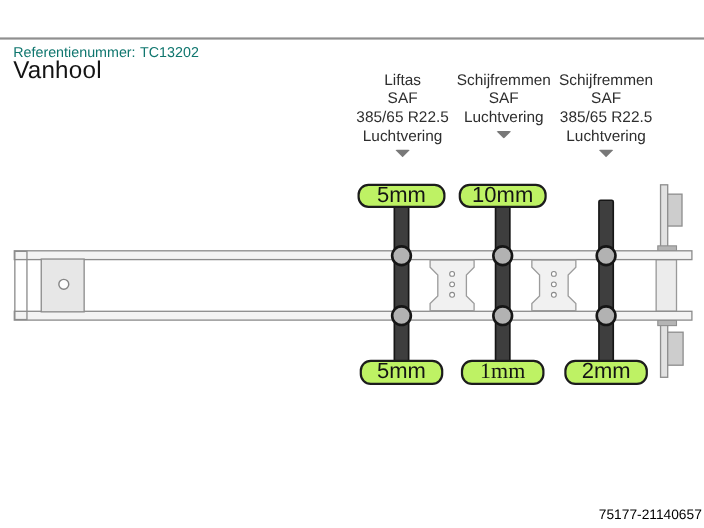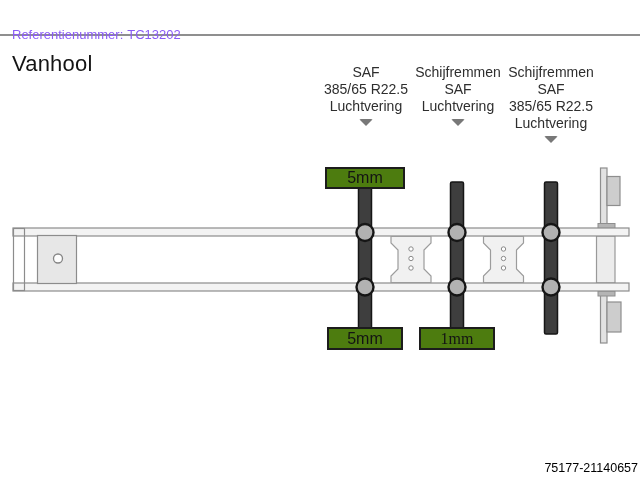--- a/index.html
+++ b/index.html
@@ -7,40 +7,40 @@
     position:relative;width:640px;height:480px;background:#ffffff;overflow:hidden;
     font-family:"Liberation Sans","DejaVu Sans",sans-serif;
   }
   .title{
     position:absolute;left:12px;top:7px;font-size:22px;color:#141414;letter-spacing:0.2px;margin-top:44px;
   }
   .rule{
     position:absolute;left:0;top:34px;width:640px;height:2px;background:#8f8f8f;
   }
   .ref{
-    position:absolute;left:12px;top:27px;font-size:13px;color:#8b5cf6;
+    position:absolute;left:12px;top:40px;font-size:13px;color:#0f766e;
   }
   .ref .lbl{margin-right:4px;}
   .axle-col{
     position:absolute;top:64px;width:130px;text-align:center;
     font-size:14px;line-height:17px;color:#2e2e2e;
   }
   .axle-col .ln{white-space:nowrap;}
   .arrow-down{
     width:0;height:0;margin:4px auto 0;
     border-left:7px solid transparent;border-right:7px solid transparent;
     border-top:7px solid #787878;border-radius:2px;
   }
   .col-1{left:301px;} .col-2{left:393px;} .col-3{left:486px;}
   .diagram-svg{position:absolute;left:0;top:0;}
   .mm-box{
     position:absolute;box-sizing:border-box;height:22px;
-    background:#4d7c0f;border:2.5px solid #1c1c1c;border-radius:0;
+    background:#bef264;border:2.5px solid #1c1c1c;border-radius:10px;
     display:flex;align-items:center;justify-content:center;
-    font-size:16px;color:#141414;
+    font-size:20px;color:#141414;
   }
   .mm-top{top:167px;width:80px;}
   .mm-bottom{top:327px;width:76px;height:23px;}
   .mm-t1{left:325px;} .mm-t2{left:417px;} .mm-t3{left:511px;}
   .mm-b1{left:327px;} .mm-b2{left:419px;font-family:Liberation Serif, serif;} .mm-b3{left:513px;}
   .footer-id{
     position:absolute;right:2px;top:461px;font-size:12.5px;color:#000000;
   }
 </style>
 </head>
@@ -48,20 +48,21 @@
 
 <div class="screen">
 
   <div class="title">Vanhool</div>
   <div class="rule"></div>
   <div class="ref">
     <span class="lbl">Referentienummer:</span><span>TC13202</span>
   </div>
 
   <div class="axle-col col-1">
+    <div class="ln">Liftas</div>
     <div class="ln">SAF</div>
     <div class="ln">385/65 R22.5</div>
     <div class="ln">Luchtvering</div>
     <div class="arrow-down"></div>
   </div>
   <div class="axle-col col-2">
     <div class="ln">Schijfremmen</div>
     <div class="ln">SAF</div>
     <div class="ln">Luchtvering</div>
     <div class="arrow-down"></div>
@@ -105,18 +106,20 @@
 
     <circle cx="365" cy="232.5" r="8.5" stroke="#161616" stroke-width="2.4" fill="#b2b2b2"></circle>
     <circle cx="365" cy="287" r="8.5" stroke="#161616" stroke-width="2.4" fill="#b2b2b2"></circle>
     <circle cx="457" cy="232.5" r="8.5" stroke="#161616" stroke-width="2.4" fill="#b2b2b2"></circle>
     <circle cx="457" cy="287" r="8.5" stroke="#161616" stroke-width="2.4" fill="#b2b2b2"></circle>
     <circle cx="551" cy="232.5" r="8.5" stroke="#161616" stroke-width="2.4" fill="#b2b2b2"></circle>
     <circle cx="551" cy="287" r="8.5" stroke="#161616" stroke-width="2.4" fill="#b2b2b2"></circle>
   </svg>
 
   <div class="mm-box mm-top mm-t1">5mm</div>
+  <div class="mm-box mm-top mm-t2">10mm</div>
   <div class="mm-box mm-bottom mm-b1">5mm</div>
   <div class="mm-box mm-bottom mm-b2">1mm</div>
+  <div class="mm-box mm-bottom mm-b3">2mm</div>
 
   <div class="footer-id">75177-21140657</div>
 
 </div>
 
 </body></html>

